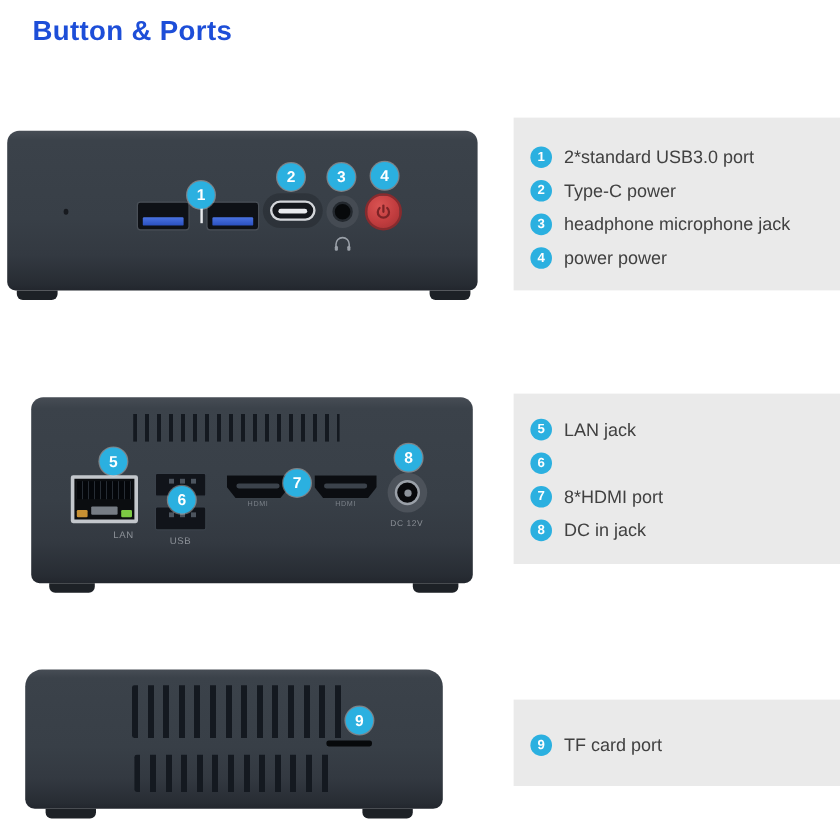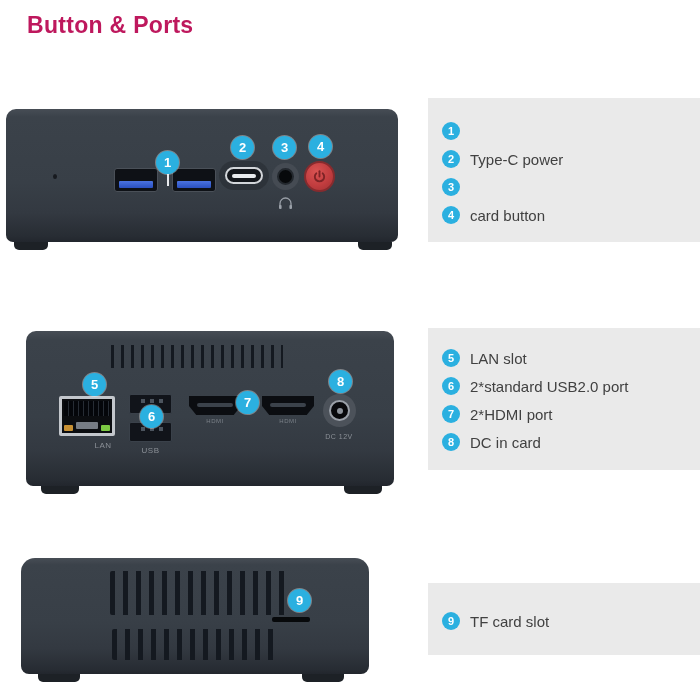--- a/index.html
+++ b/index.html
@@ -3,21 +3,21 @@
 <meta charset="utf-8">
 <style>
   * { margin:0; padding:0; box-sizing:border-box; }
   html,body { background:#ffffff; }
   .canvas {
     position:relative; width:700px; height:700px; background:#ffffff;
     font-family:"Liberation Sans","DejaVu Sans",sans-serif; overflow:hidden;
   }
   .title {
     position:absolute; left:27px; top:12px;
-    font-size:23px; font-weight:bold; color:#be185d; letter-spacing:0.3px;
+    font-size:23px; font-weight:bold; color:#1d4ed8; letter-spacing:0.3px;
   }
 
   
   .device {
     position:absolute;
     background:linear-gradient(180deg,#474d55 0%, #3b424a 6%, #383f47 55%, #333941 78%, #272c33 96%, #22262d 100%);
     border-radius:10px 10px 7px 7px;
   }
   .foot { position:absolute; height:8px; background:#1d2126; border-radius:0 0 5px 5px; }
 
@@ -162,31 +162,33 @@
 
   <div class="leader" style="left:167px; top:170px; height:16px;"></div>
   <div class="callout" style="left:156px; top:151px;">1</div>
   <div class="callout" style="left:231px; top:136px;">2</div>
   <div class="callout" style="left:273px; top:136px;">3</div>
   <div class="callout" style="left:309px; top:135px;">4</div>
 
   <div class="panel" style="top:98px; height:144px; padding-top:24px; display:flex; flex-direction:column; gap:10px;">
     <div class="lrow">
       <span class="lnum">1</span>
+      <span class="ltext">2*standard USB3.0 port</span>
     </div>
     <div class="lrow">
       <span class="lnum">2</span>
       <span class="ltext">Type-C power</span>
     </div>
     <div class="lrow">
       <span class="lnum">3</span>
+      <span class="ltext">headphone microphone jack</span>
     </div>
     <div class="lrow">
       <span class="lnum">4</span>
-      <span class="ltext">card button</span>
+      <span class="ltext">power power</span>
     </div>
   </div>
 
   <div class="device" style="left:26px; top:331px; width:368px; height:155px;">
     <div class="vents" style="left:85px; top:14px; width:172px; height:23px;"></div>
 
     <div class="lan" style="left:33px; top:65px;">
       <div class="comb"></div>
       <div class="latch"></div>
       <div class="led orange"></div>
@@ -223,47 +225,46 @@
   </div>
 
   <div class="callout" style="left:83px; top:373px;">5</div>
   <div class="callout" style="left:140px; top:405px;">6</div>
   <div class="callout" style="left:236px; top:391px;">7</div>
   <div class="callout" style="left:329px; top:370px;">8</div>
 
   <div class="panel" style="top:328px; height:142px; padding-top:21px; display:flex; flex-direction:column; gap:10px;">
     <div class="lrow">
       <span class="lnum">5</span>
-      <span class="ltext">LAN slot</span>
+      <span class="ltext">LAN jack</span>
     </div>
     <div class="lrow">
       <span class="lnum">6</span>
-      <span class="ltext">2*standard USB2.0 port</span>
     </div>
     <div class="lrow">
       <span class="lnum">7</span>
-      <span class="ltext">2*HDMI port</span>
+      <span class="ltext">8*HDMI port</span>
     </div>
     <div class="lrow">
       <span class="lnum">8</span>
-      <span class="ltext">DC in card</span>
+      <span class="ltext">DC in jack</span>
     </div>
   </div>
 
   <div class="device" style="left:21px; top:558px; width:348px; height:116px; border-radius:14px 14px 8px 8px;">
     <div class="bvents" style="left:89px; top:13px; width:178px; height:44px;"></div>
     <div class="bvents" style="left:91px; top:71px; width:166px; height:31px;"></div>
     <div class="tf-slot" style="left:251px; top:59px;"></div>
 
     <div class="foot" style="left:17px; top:116px; width:42px;"></div>
     <div class="foot" style="left:281px; top:116px; width:42px;"></div>
   </div>
 
   <div class="callout" style="left:288px; top:589px;">9</div>
 
   <div class="panel" style="top:583px; height:72px; padding-top:29px; display:flex; flex-direction:column;">
     <div class="lrow">
       <span class="lnum">9</span>
-      <span class="ltext">TF card slot</span>
+      <span class="ltext">TF card port</span>
     </div>
   </div>
 
 </div>
 
 </body></html>

